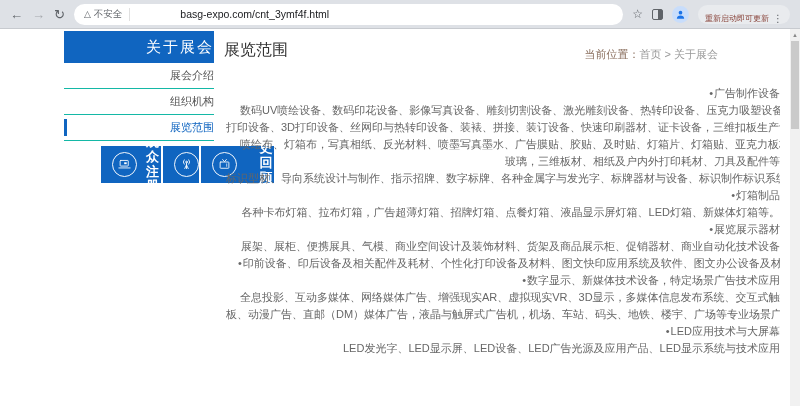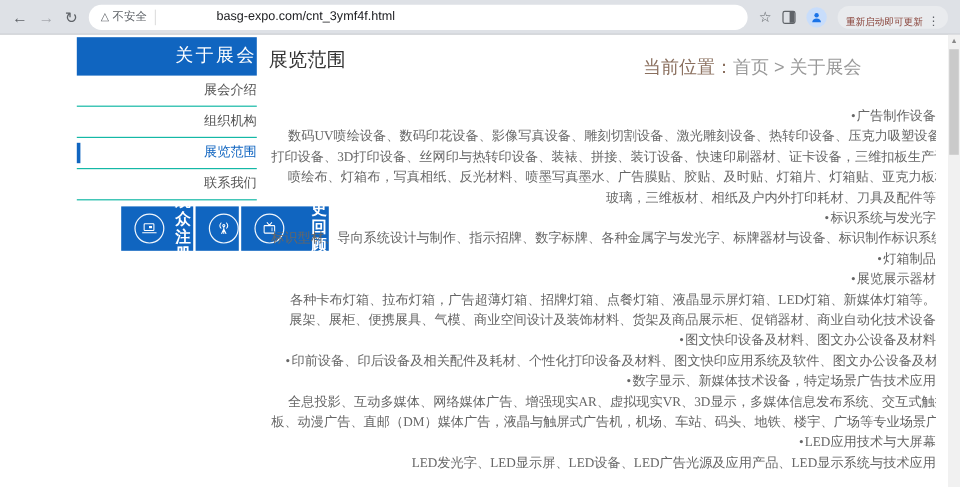--- a/index.html
+++ b/index.html
@@ -56,24 +56,24 @@
     border-radius:50%; flex:none; display:flex; align-items:center; justify-content:center; }
   .qicon svg { width:15px; height:15px; stroke:#fff; fill:none; stroke-width:1.4;
     stroke-linecap:round; stroke-linejoin:round; }
   .qzh { font-size:13px; font-weight:bold; letter-spacing:1.5px; line-height:1.15; }
   .qen { font-size:7px; line-height:1.2; opacity:.95; }
 
   
   .main { flex:1; padding:9px 0 0 10px; min-width:0; }
   .main-head { display:flex; justify-content:space-between; align-items:flex-start; }
   .page-title { font-size:16px; color:#333; }
-  .crumb { font-size:15px; color:#999; margin-top:7px; padding-right:62px; white-space:nowrap; }
+  .crumb { font-size:11px; color:#999; margin-top:7px; padding-right:62px; white-space:nowrap; }
   .crumb .pre { color:#8a6f5e; }
   .content { margin-top:23px; font-size:11px; color:#666; }
-  .line { height:17px; line-height:17px; white-space:nowrap; overflow:hidden;font-family:Liberation Serif, serif; }
+  .line { height:17px; line-height:17px; white-space:nowrap; overflow:hidden; }
   .line.bullet { padding-left:14px; }
   .line.bullet::before { content:'•'; margin-right:1px; }
   .line.indent { padding-left:16px; }
   .line.flush { padding-left:2px; }
 </style>
 </head>
 <body>
 
 <div class="toolbar">
   <span class="nav-ico">←</span>
@@ -104,21 +104,20 @@
 
 <div class="page">
   <div class="layout">
 
     <div class="sidebar">
       <div class="side-header">关于展会</div>
       <div id="menu">
           <div class="menu-item">展会介绍</div>
           <div class="menu-item">组织机构</div>
           <div class="menu-item active">展览范围</div>
-          <div class="menu-item">联系我们</div>
         </div>
       <div id="quick" class="quick">
           <div class="qbox">
             <span class="qicon">
               <svg viewBox="0 0 24 24">
                 <rect x="5" y="5.5" width="13" height="9" rx="1"></rect>
                 <path d="M3 17.5h18"></path>
                 <rect x="11.5" y="8.5" width="4" height="3" fill="#fff" stroke="none"></rect>
               </svg>
             </span>
@@ -157,27 +156,25 @@
         <div class="crumb">
           <span class="pre">当前位置：</span><span>首页 &gt; 关于展会</span>
         </div>
       </div>
       <div id="content" class="content">
           <div class="line bullet">广告制作设备</div>
           <div class="line indent">数码UV喷绘设备、数码印花设备、影像写真设备、雕刻切割设备、激光雕刻设备、热转印设备、压克力吸塑设备、桌面打印技术与设备、大幅面</div>
           <div class="line flush">打印设备、3D打印设备、丝网印与热转印设备、装裱、拼接、装订设备、快速印刷器材、证卡设备，三维扣板生产设备。</div>
           <div class="line indent">喷绘布、灯箱布，写真相纸、反光材料、喷墨写真墨水、广告膜贴、胶贴、及时贴、灯箱片、灯箱贴、亚克力板材、PVC发泡板、铝塑板、有机</div>
           <div class="line flush">玻璃，三维板材、相纸及户内外打印耗材、刀具及配件等</div>
-          <div class="line bullet">标识系统与发光字</div>
           <div class="line flush">标识型材、导向系统设计与制作、指示招牌、数字标牌、各种金属字与发光字、标牌器材与设备、标识制作标识系统配件及材料。</div>
           <div class="line bullet">灯箱制品</div>
+          <div class="line flush">各种卡布灯箱、拉布灯箱，广告超薄灯箱、招牌灯箱、点餐灯箱、液晶显示屏灯箱、LED灯箱、新媒体灯箱等。</div>
           <div class="line bullet">展览展示器材</div>
-          <div class="line flush">各种卡布灯箱、拉布灯箱，广告超薄灯箱、招牌灯箱、点餐灯箱、液晶显示屏灯箱、LED灯箱、新媒体灯箱等。</div>
           <div class="line flush">展架、展柜、便携展具、气模、商业空间设计及装饰材料、货架及商品展示柜、促销器材、商业自动化技术设备</div>
-          <div class="line bullet">图文快印设备及材料、图文办公设备及材料</div>
           <div class="line bullet">印前设备、印后设备及相关配件及耗材、个性化打印设备及材料、图文快印应用系统及软件、图文办公设备及材料等</div>
           <div class="line bullet">数字显示、新媒体技术设备，特定场景广告技术应用</div>
           <div class="line indent">全息投影、互动多媒体、网络媒体广告、增强现实AR、虚拟现实VR、3D显示，多媒体信息发布系统、交互式触控系统、触控一体机、触控面</div>
           <div class="line flush">板、动漫广告、直邮（DM）媒体广告，液晶与触屏式广告机，机场、车站、码头、地铁、楼宇、广场等专业场景广告应用设备及系统等</div>
           <div class="line bullet">LED应用技术与大屏幕</div>
           <div class="line indent">LED发光字、LED显示屏、LED设备、LED广告光源及应用产品、LED显示系统与技术应用</div>
         </div>
     </div>
   </div>
 

